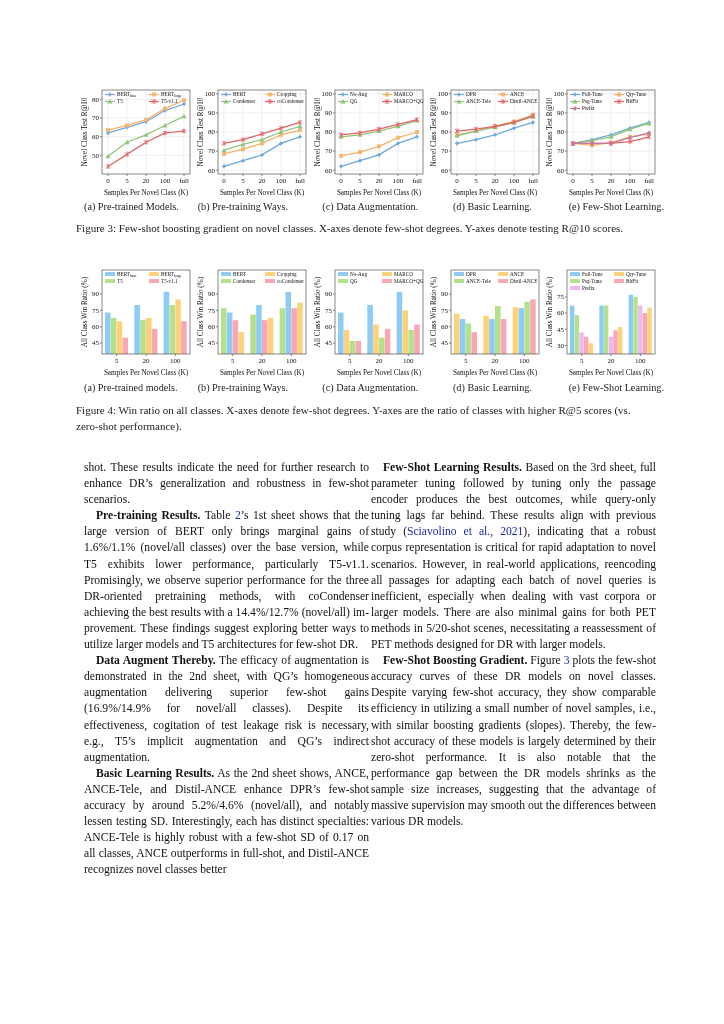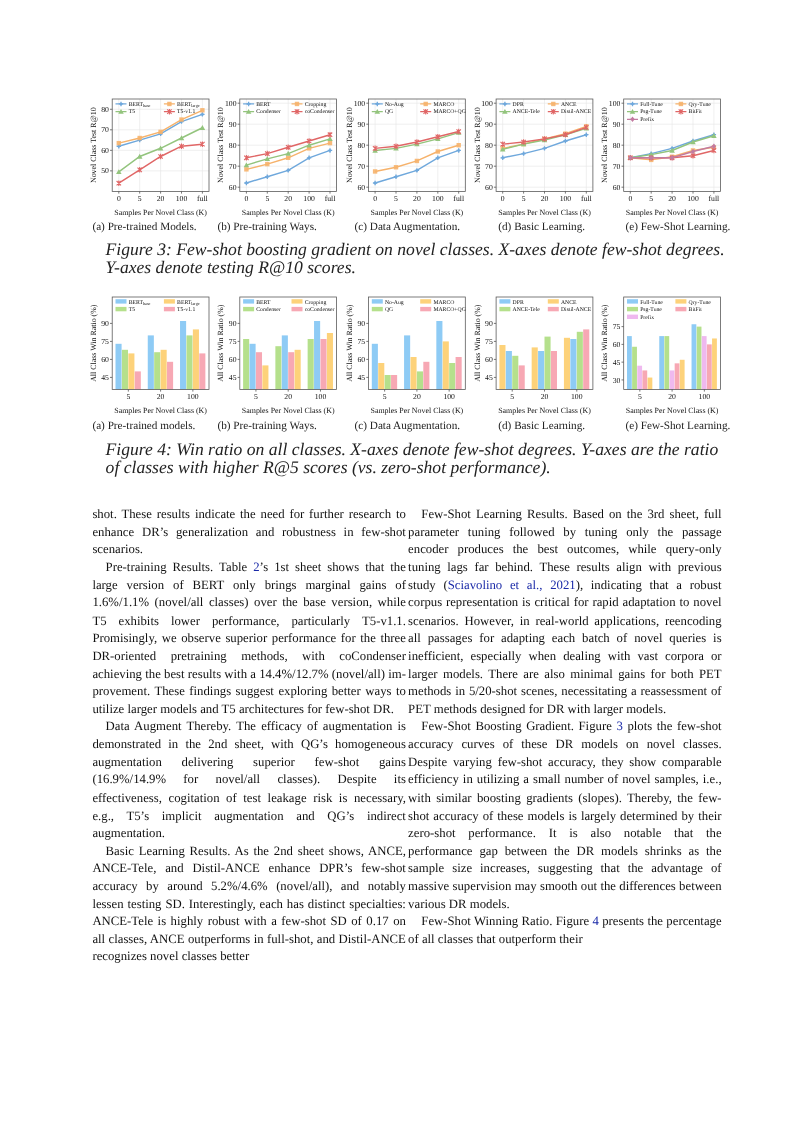--- a/index.html
+++ b/index.html
@@ -4,26 +4,26 @@
 <style>
   html, body { margin:0; padding:0; background:#fff; }
   body { width:724px; height:1024px; position:relative; overflow:hidden;
          font-family:"Liberation Serif", "DejaVu Serif", serif; color:#111; }
   .row { position:absolute; left:80px; width:580px; display:flex; justify-content:space-between; }
   .fig-row { height:112px; }
   .fig { width:115px; height:112px; position:relative; }
   .fig svg { width:115px; height:112px; display:block; }
   .sub-row { position:absolute; left:84px; width:580px; display:flex; font-size:10.2px; color:#222;justify-content:space-between; }
   .sub-row span { white-space:nowrap; }
-  .caption { position:absolute; left:96px; width:570px; font-size:16px; line-height:16px; color:#222;font-style:italic; }
+  .caption { position:absolute; left:76px; width:570px; font-size:11px; line-height:16px; color:#222; }
   .col { position:absolute; top:460px; width:285px; font-size:11.6px; line-height:16.1px;
          text-align:justify; color:#111; hyphens:manual; }
   .col p { margin:0; }
   .col p.indent { text-indent:12px; }
-  .col b { font-weight:normal; }
+  .col b { font-weight:bold; }
   .ref { color:#1a2aa8; }
   svg text { font-family:"Liberation Serif", "DejaVu Serif", serif; }
 </style>
 </head>
 <body>
 
 <div class="row fig-row" style="top:86px;">
   <div class="fig">
       <svg viewBox="0 0 115 112" width="115" height="112">
         <text x="0" y="0" font-size="7.2" text-anchor="middle" transform="translate(7,46) rotate(-90)" fill="#111">Novel Class Test R@10</text>
@@ -678,14 +678,13 @@
 
 <div class="col" style="left:84px;">
     <p>shot.  These results indicate the need for further research to enhance DR’s generalization and ro­bustness in few-shot scenarios.</p>
     <p class="indent"><b>Pre-training Results.</b> Table <span class="ref">2</span>’s 1st sheet shows that the large version of BERT only brings marginal gains of 1.6%/1.1% (novel/all classes) over the base version, while T5 exhibits lower performance, particularly T5-v1.1. Promisingly, we observe su­perior performance for the three DR-oriented pre­training methods, with coCondenser achieving the best results with a 14.4%/12.7% (novel/all) im­provement. These findings suggest exploring better ways to utilize larger models and T5 architectures for few-shot DR.</p>
     <p class="indent"><b>Data Augment Thereby.</b>  The efficacy of aug­mentation is demonstrated in the 2nd sheet, with QG’s homogeneous augmentation delivering su­perior few-shot gains (16.9%/14.9% for novel/all classes).  Despite its effectiveness, cogitation of test leakage risk is necessary, e.g., T5’s implicit augmentation and QG’s indirect augmentation.</p>
     <p class="indent"><b>Basic Learning Results.</b>  As the 2nd sheet shows, ANCE, ANCE-Tele, and Distil-ANCE enhance DPR’s few-shot accuracy by around 5.2%/4.6% (novel/all), and notably lessen test­ing SD. Interestingly, each has distinct specialties: ANCE-Tele is highly robust with a few-shot SD of 0.17 on all classes, ANCE outperforms in full-shot, and Distil-ANCE recognizes novel classes better</p>
   </div>
 <div class="col" style="left:371px;">
     <p class="indent"><b>Few-Shot Learning Results.</b> Based on the 3rd sheet, full parameter tuning followed by tuning only the passage encoder produces the best out­comes, while query-only tuning lags far behind. These results align with previous study (<span class="ref">Sciavolino et al., 2021</span>), indicating that a robust corpus repre­sentation is critical for rapid adaptation to novel scenarios. However, in real-world applications, re­encoding all passages for adapting each batch of novel queries is inefficient, especially when deal­ing with vast corpora or larger models. There are also minimal gains for both PET methods in 5/20-shot scenes, necessitating a reassessment of PET methods designed for DR with larger models.</p>
     <p class="indent"><b>Few-Shot Boosting Gradient.</b>  Figure <span class="ref">3</span> plots the few-shot accuracy curves of these DR models on novel classes. Despite varying few-shot accu­racy, they show comparable efficiency in utilizing a small number of novel samples, i.e., with simi­lar boosting gradients (slopes). Thereby, the few-shot accuracy of these models is largely determined by their zero-shot performance. It is also notable that the performance gap between the DR models shrinks as the sample size increases, suggesting that the advantage of massive supervision may smooth out the differences between various DR models.</p>
-    <p class="indent"><b>Few-Shot Winning Ratio.</b>  Figure <span class="ref">4</span> presents the percentage of all classes that outperform their</p>
   </div>
 
 </body></html>

